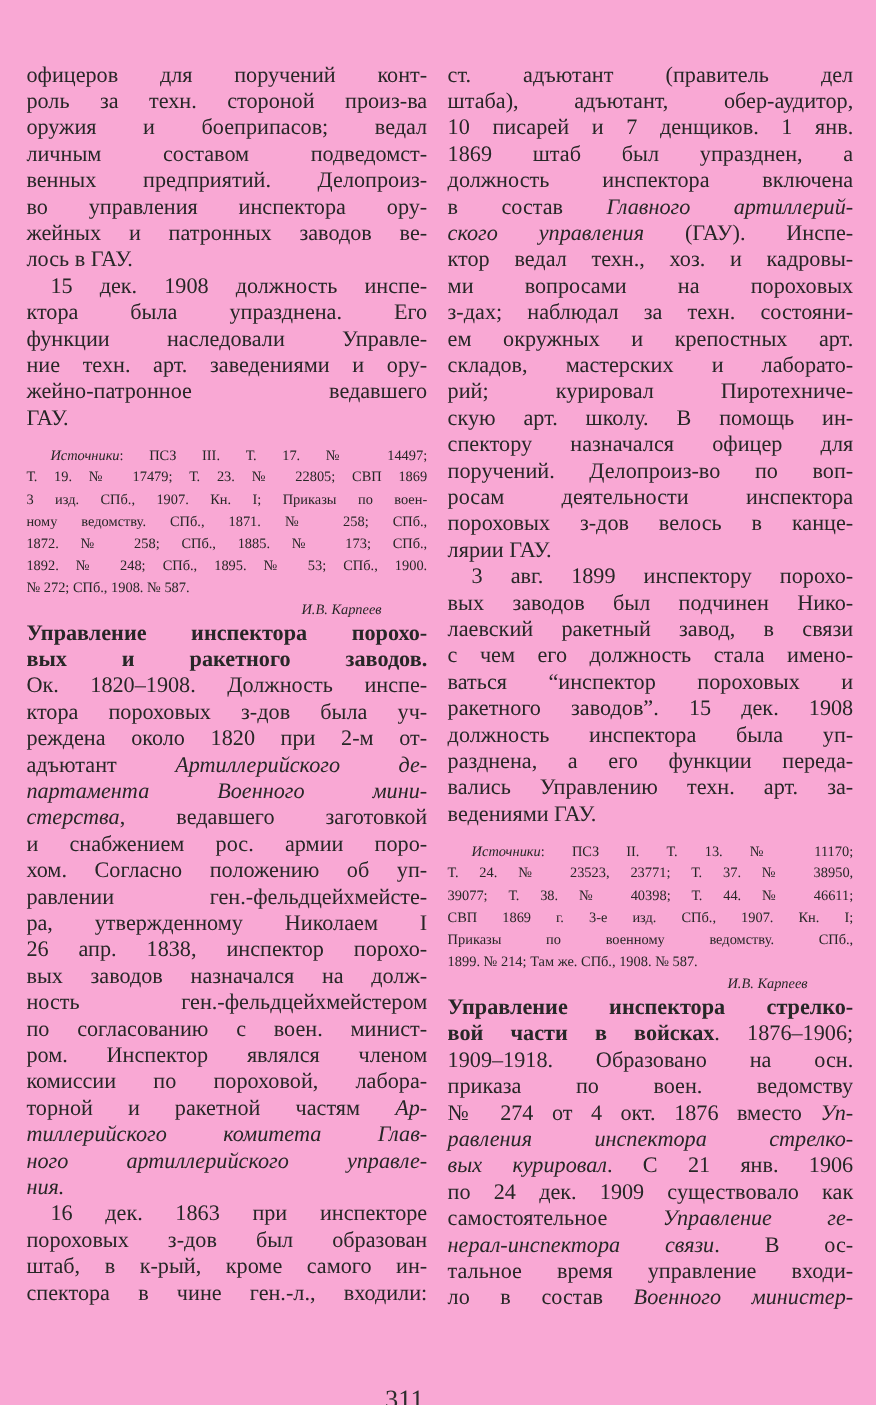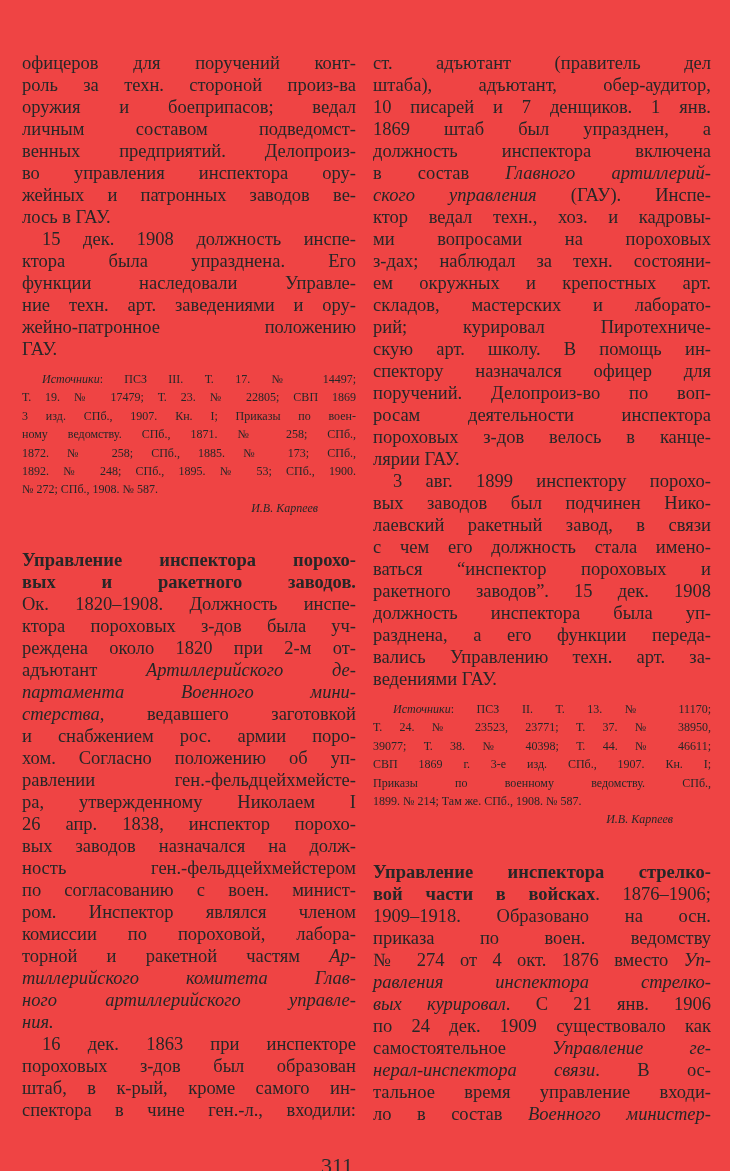--- a/index.html
+++ b/index.html
@@ -3,27 +3,27 @@
 <meta charset="utf-8">
 <style>
   html,body{margin:0;padding:0;}
   body{
     width:730px;height:1171px;position:relative;
     background:#ffffff;
     font-family:"Liberation Serif", "DejaVu Serif", serif;
     color:#272727;
     overflow:hidden;
   }
-  .page{position:absolute;inset:0;background:#ef4444;}
+  .page{position:absolute;inset:0;background:#f9a8d4;}
   .col{position:absolute;top:52px;}
   #col-left{left:22px;width:334px;}
   #col-right{left:373px;width:338px;}
   .block{margin:0;}
   .block.sources{margin-top:10px;}
-  .block.article-start{margin-top:32px;}
+  .block.article-start{margin-top:0;}
   .line{
     text-align:justify;
     text-align-last:justify;
     font-size:18.5px;
     line-height:22px;
     white-space:normal;
   }
   .line.end{text-align-last:left;}
   .line.indent{text-indent:20px;}
   .sources .line{font-size:12px;line-height:18.4px;}
@@ -53,21 +53,21 @@
         <div class="line"><span>венных предприятий. Делопроиз-</span></div>
         <div class="line"><span>во управления инспектора ору-</span></div>
         <div class="line"><span>жейных и патронных заводов ве-</span></div>
         <div class="line end"><span>лось в ГАУ.</span></div>
       </div>
       <div class="block para">
         <div class="line indent"><span>15 дек. 1908 должность инспе-</span></div>
         <div class="line"><span>ктора была упразднена. Его</span></div>
         <div class="line"><span>функции наследовали Управле-</span></div>
         <div class="line"><span>ние техн. арт. заведениями и ору-</span></div>
-        <div class="line"><span>жейно-патронное положению</span></div>
+        <div class="line"><span>жейно-патронное ведавшего</span></div>
         <div class="line end"><span>ГАУ.</span></div>
       </div>
       <div class="block sources">
         <div class="line indent"><span class="it">Источники</span><span>: ПСЗ III. Т. 17. № 14497;</span></div>
         <div class="line"><span>Т. 19. № 17479; Т. 23. № 22805; СВП 1869</span></div>
         <div class="line"><span>3 изд. СПб., 1907. Кн. I; Приказы по воен-</span></div>
         <div class="line"><span>ному ведомству. СПб., 1871. № 258; СПб.,</span></div>
         <div class="line"><span>1872. № 258; СПб., 1885. № 173; СПб.,</span></div>
         <div class="line"><span>1892. № 248; СПб., 1895. № 53; СПб., 1900.</span></div>
         <div class="line end"><span>№ 272; СПб., 1908. № 587.</span></div>

